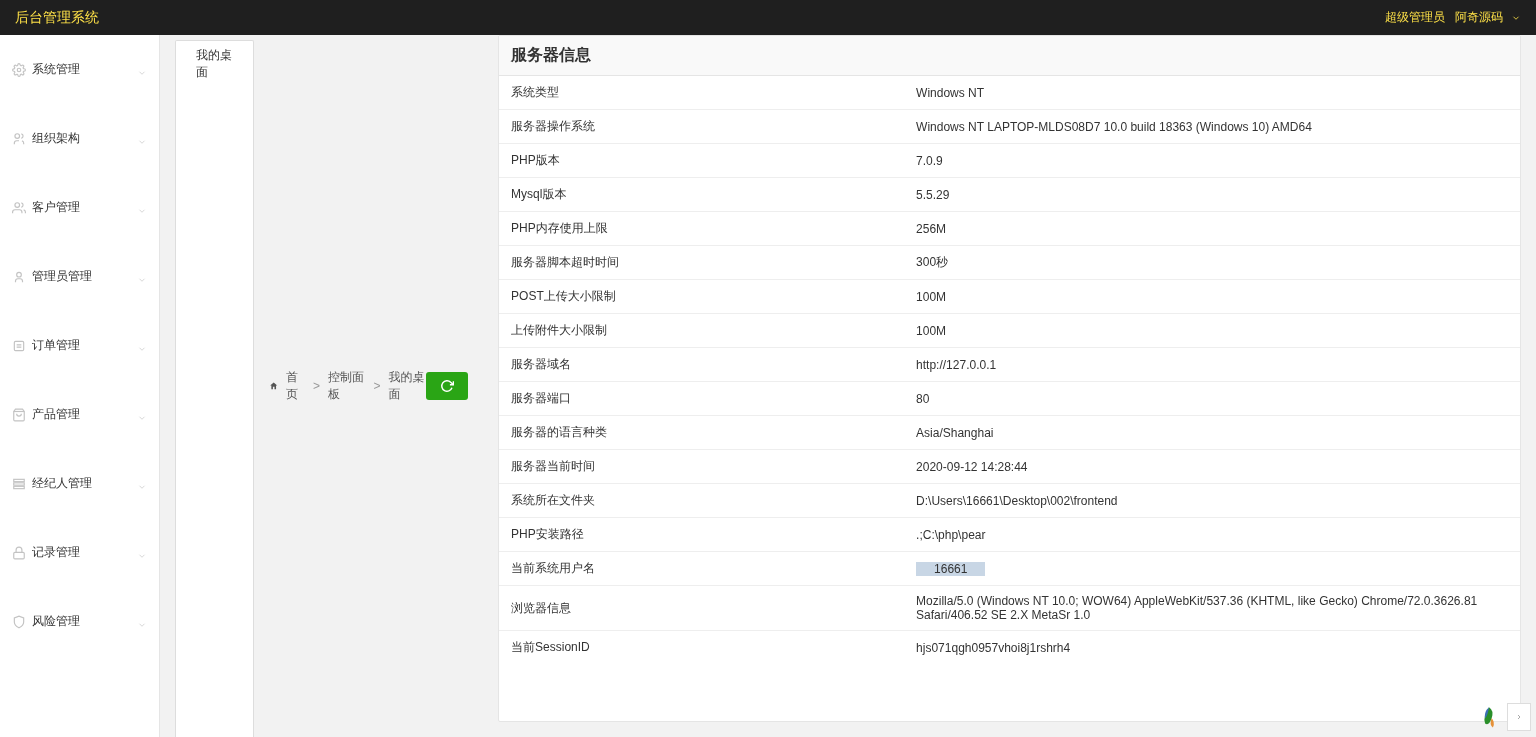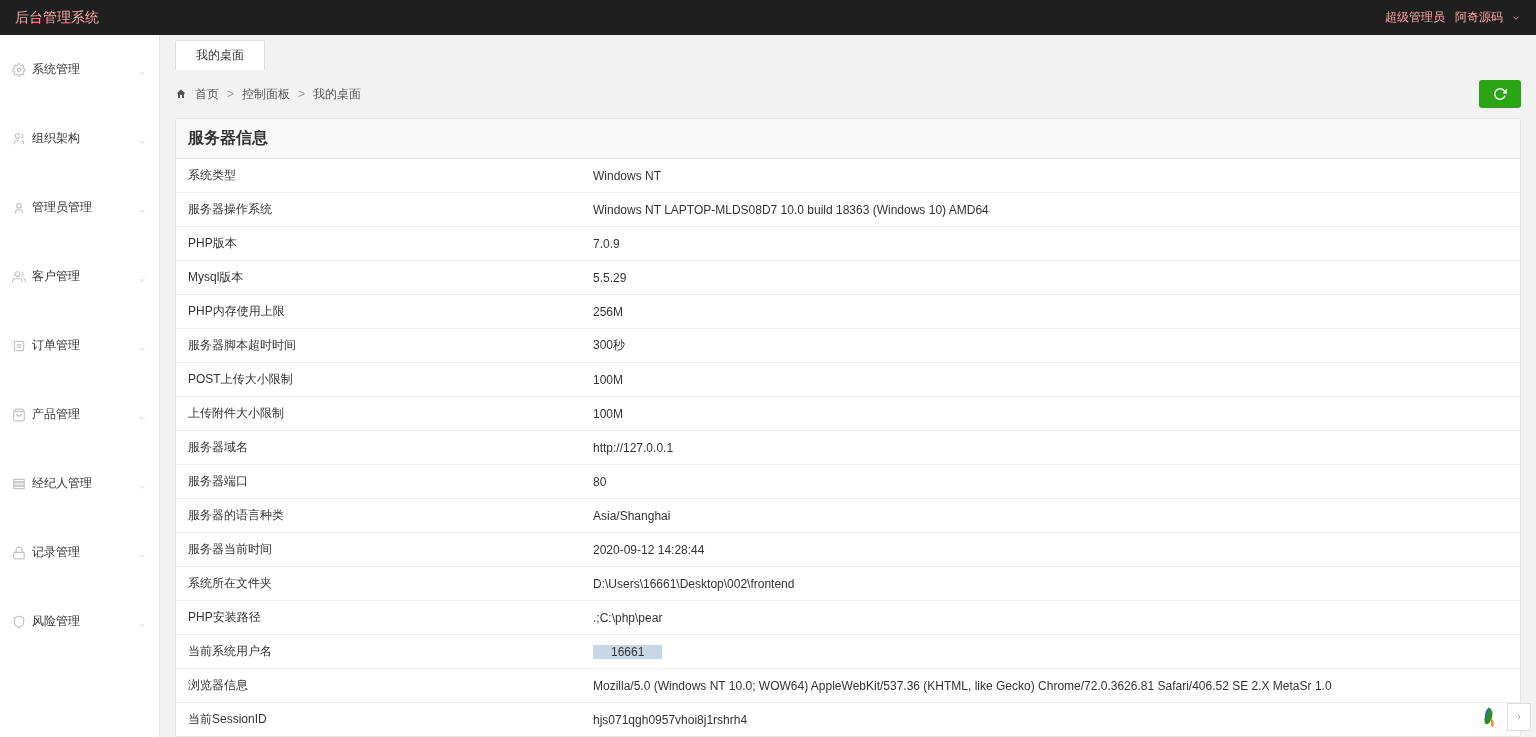--- a/index.html
+++ b/index.html
@@ -1,33 +1,33 @@
 <!DOCTYPE html>
 <html><head>
 <meta charset="utf-8">
 <style>
   * { box-sizing: border-box; margin: 0; padding: 0; }
   body { font-family: "Microsoft YaHei", Arial, sans-serif; font-size: 12px; color: #333; background: #f2f2f2; width: 1536px; height: 737px; overflow: hidden; position: relative; }
   
-  .header { background: #1f1f1f; color: #fca5a5; height: 35px; display: flex; align-items: center; justify-content: space-between; padding: 0 15px; }
+  .header { background: #1f1f1f; color: #fde047; height: 35px; display: flex; align-items: center; justify-content: space-between; padding: 0 15px; }
   .header-title { font-size: 14px; font-weight: normal; }
   .header-right { display: flex; align-items: center; gap: 10px; font-size: 12px; }
   .header-user { cursor: pointer; display: flex; align-items: center; gap: 8px; }
   
   .container { display: flex; height: calc(100% - 35px); }
   
   .sidebar { width: 160px; background: #fff; border-right: 1px solid #e5e5e5; }
   .sidebar-item { display: flex; align-items: flex-end; justify-content: space-between; padding: 26px 12px; cursor: pointer; color: #333; font-size: 12px; }
   .sidebar-item-left { display: flex; align-items: center; gap: 6px; }
   .sidebar-icon { width: 14px; height: 14px; display: inline-flex; align-items: center; justify-content: center; opacity: 0.5; }
   .chevron { width: 10px; height: 10px; opacity: 0.4; }
   
   .collapse-handle { position: absolute; left: 160px; top: 50%; width: 10px; height: 30px; background: #f5f5f5; border: 1px solid #ddd; border-left: none; display: flex; align-items: center; justify-content: center; cursor: pointer; font-size: 8px; color: #999; }
   
-  .main { flex: 1; display: flex; flex-direction: column; background: #f2f2f2; position: relative; }
+  .main { flex: 1; display: flex; flex-direction: row; background: #f2f2f2; position: relative; }
   
   .tabs { display: flex; background: #f2f2f2; padding-left: 15px; padding-top: 5px; }
   .tab { background: #fff; padding: 6px 20px; border: 1px solid #ddd; border-bottom: none; font-size: 12px; cursor: pointer; border-radius: 2px 2px 0 0; }
   
   .breadcrumb-bar { display: flex; align-items: center; justify-content: space-between; padding: 10px 15px; background: #f2f2f2; }
   .breadcrumb { display: flex; align-items: center; gap: 8px; color: #555; font-size: 12px; }
   .breadcrumb .sep { color: #999; }
   .home-icon { width: 12px; height: 12px; }
   .refresh-btn { background: #2aa515; color: #fff; border: none; padding: 7px 14px; border-radius: 3px; cursor: pointer; display: flex; align-items: center; justify-content: center; }
   .refresh-btn svg { width: 14px; height: 14px; }
@@ -91,41 +91,41 @@
           <span>组织架构</span>
         </span>
         <svg class="chevron" viewBox="0 0 24 24" fill="none" stroke="#888" stroke-width="2">
           <polyline points="6 9 12 15 18 9"></polyline>
         </svg>
       </div>
       <div class="sidebar-item">
         <span class="sidebar-item-left">
           <span class="sidebar-icon">
             <svg viewBox="0 0 24 24" fill="none" stroke="#888" stroke-width="2">
-              <circle cx="12" cy="8" r="4"></circle>
-              <path d="M6 21v-2a4 4 0 0 1 4-4h4a4 4 0 0 1 4 4v2"></path>
-            </svg>
-          </span>
-          <span>管理员管理</span>
-        </span>
-        <svg class="chevron" viewBox="0 0 24 24" fill="none" stroke="#888" stroke-width="2">
-          <polyline points="6 9 12 15 18 9"></polyline>
-        </svg>
-      </div>
-      <div class="sidebar-item">
-        <span class="sidebar-item-left">
-          <span class="sidebar-icon">
-            <svg viewBox="0 0 24 24" fill="none" stroke="#888" stroke-width="2">
               <path d="M17 21v-2a4 4 0 0 0-4-4H5a4 4 0 0 0-4 4v2"></path>
               <circle cx="9" cy="7" r="4"></circle>
               <path d="M23 21v-2a4 4 0 0 0-3-3.87"></path>
               <path d="M16 3.13a4 4 0 0 1 0 7.75"></path>
             </svg>
           </span>
           <span>客户管理</span>
+        </span>
+        <svg class="chevron" viewBox="0 0 24 24" fill="none" stroke="#888" stroke-width="2">
+          <polyline points="6 9 12 15 18 9"></polyline>
+        </svg>
+      </div>
+      <div class="sidebar-item">
+        <span class="sidebar-item-left">
+          <span class="sidebar-icon">
+            <svg viewBox="0 0 24 24" fill="none" stroke="#888" stroke-width="2">
+              <circle cx="12" cy="8" r="4"></circle>
+              <path d="M6 21v-2a4 4 0 0 1 4-4h4a4 4 0 0 1 4 4v2"></path>
+            </svg>
+          </span>
+          <span>管理员管理</span>
         </span>
         <svg class="chevron" viewBox="0 0 24 24" fill="none" stroke="#888" stroke-width="2">
           <polyline points="6 9 12 15 18 9"></polyline>
         </svg>
       </div>
       <div class="sidebar-item">
         <span class="sidebar-item-left">
           <span class="sidebar-icon">
             <svg viewBox="0 0 24 24" fill="none" stroke="#888" stroke-width="2">
               <rect x="4" y="4" width="16" height="16" rx="2"></rect>

